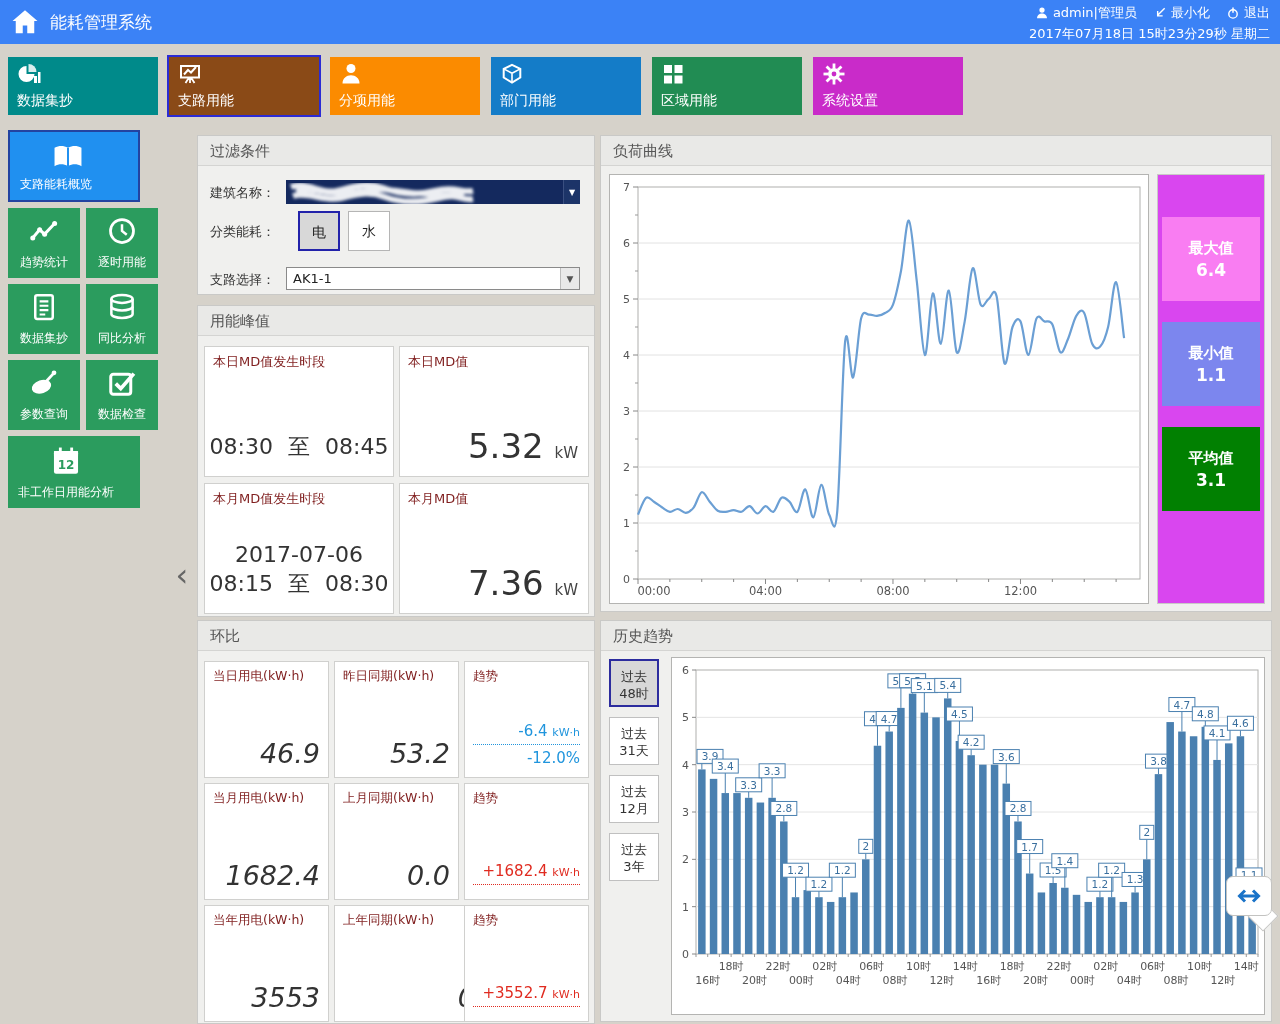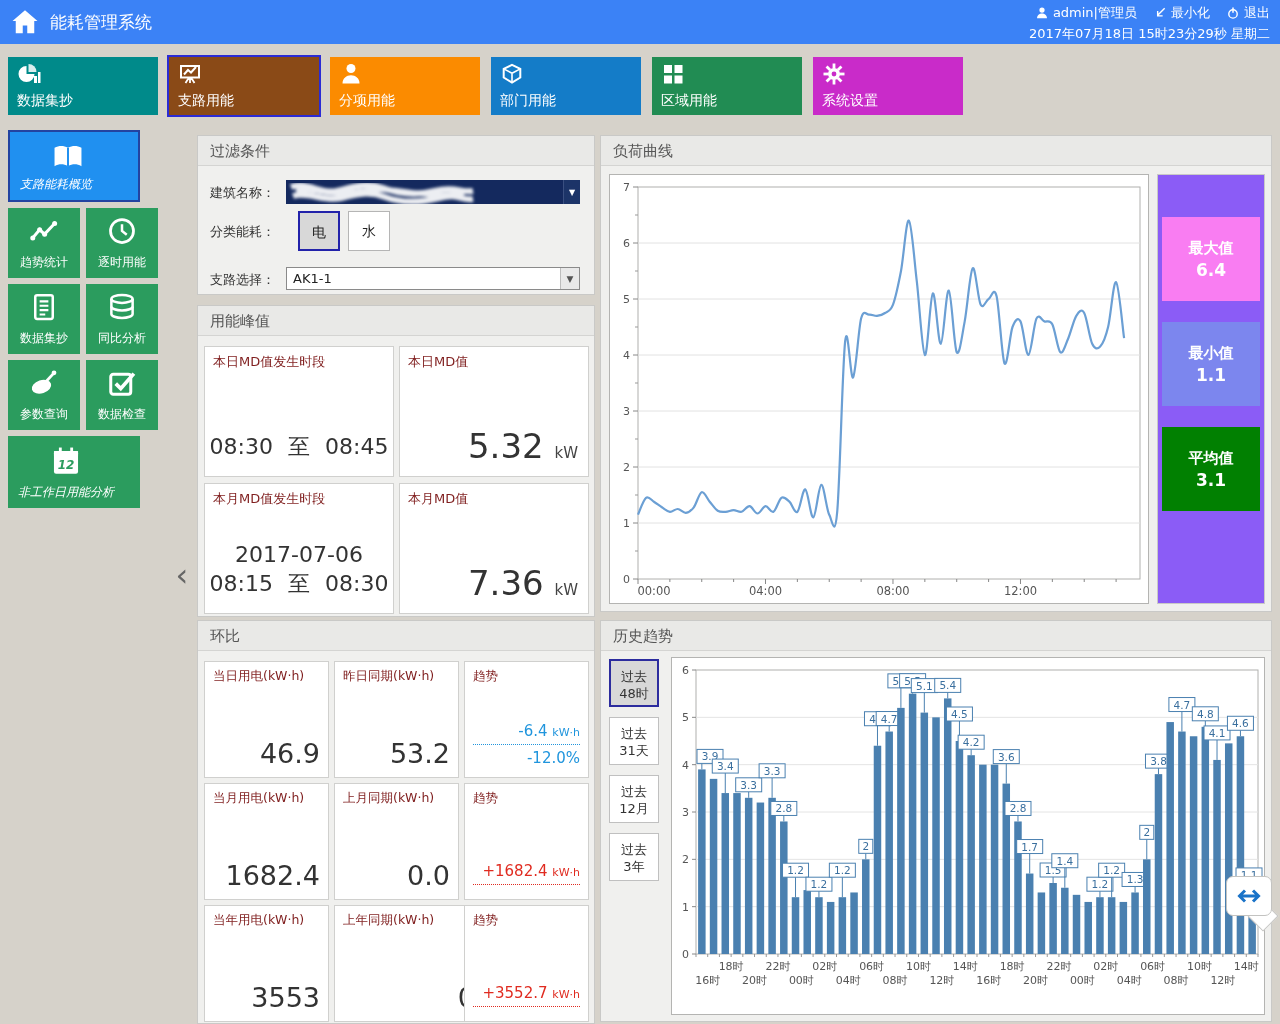--- a/index.html
+++ b/index.html
@@ -20,21 +20,21 @@
   #navrow { position:absolute; left:8px; top:57px; display:flex; gap:11px; }
   .nav-tile { position:relative; width:150px; height:58px; cursor:pointer; }
   .nav-tile.selected { box-shadow:0 0 0 2px #2b2bd5; }
   .nav-tile .tile-icon { position:absolute; left:9px; top:5px; width:24px; height:24px; }
   .nav-tile .tile-icon svg { width:24px; height:24px; }
   .nav-tile .tile-label { position:absolute; left:9px; bottom:5px; color:#fff; font-size:14px; }
 
   
   #sidebar { position:absolute; left:8px; top:130px; width:150px; display:flex; flex-wrap:wrap; gap:6px; }
   .side-tile { position:relative; width:72px; height:70px; background:#2b9c5e; cursor:pointer; }
-  .side-tile.wide { width:132px; height:72px;font-style:italic; }
+  .side-tile.wide { width:132px; height:72px; }
   .side-tile.selected { background:#2090f0; border:2px solid #2343a0; }
   .side-tile .s-icon { position:absolute; left:50%; top:8px; transform:translateX(-50%); width:30px; height:30px; }
   .side-tile .s-icon svg { width:30px; height:30px; }
   .side-tile.wide .s-icon { left:40px; transform:none; width:36px; height:34px; }
   .side-tile.wide .s-icon svg { width:36px; height:34px; }
   .side-tile .s-label { position:absolute; left:0; right:0; bottom:7px; text-align:center; color:#fff; font-size:12px; }
   .side-tile.wide .s-label { text-align:left; left:10px; }
   #collapse { position:absolute; left:172px; top:556px; font-size:32px; color:#666; cursor:pointer; width:20px; text-align:center; }
 
   
@@ -62,30 +62,30 @@
   #branch-sel .arr { width:19px; background:#e9e9e9; border-left:1px solid #bdbdbd; color:#555; font-size:9px;
                      display:flex; align-items:center; justify-content:center; }
 
   
   .card { position:absolute; background:#fff; border:1px solid #d0d0ce; }
   .card .c-label { position:absolute; left:8px; top:6px; font-size:13px; color:#7f1d1d; }
   .c-time { position:absolute; left:0; right:0; bottom:14px; text-align:center; font-size:22px; color:#333; word-spacing:8px; }
   .c-time2 { position:absolute; left:0; right:0; bottom:46px; text-align:center; font-size:22px; color:#333; }
   .c-big { position:absolute; right:10px; bottom:10px; font-size:34px; color:#333; }
   .c-big .unit { font-size:15px; color:#444; }
-  .c-val { position:absolute; right:8px; bottom:8px; font-size:27px; color:#333; }
+  .c-val { position:absolute; right:8px; bottom:8px; font-size:27px; color:#333;font-style:italic; }
   .c-trend { position:absolute; left:8px; right:8px; bottom:10px; text-align:right; }
   .c-trend .d1 { font-size:15px; }
   .c-trend .d1 .unit { font-size:11px; }
   .c-trend .dots { border-top:1px dotted; margin:4px 0; height:0; }
   .c-trend .d2 { font-size:15px; }
 
   
   #curve-box { position:absolute; left:8px; top:38px; width:540px; height:430px; background:#fff; border:1px solid #b4b4b2; }
-  #stats-box { position:absolute; left:556px; top:38px; width:108px; height:430px; background:#8b5cf6; border:1px solid #c9c9c7; }
+  #stats-box { position:absolute; left:556px; top:38px; width:108px; height:430px; background:#d946ef; border:1px solid #c9c9c7; }
   .stat { position:absolute; left:4px; width:98px; height:84px; color:#fff; display:flex; flex-direction:column;
           align-items:center; justify-content:center; gap:2px; }
   .stat .sl { font-size:15px; font-weight:bold; }
   .stat .sv { font-size:17px; font-weight:bold; }
 
   
   .hist-btn { position:absolute; left:8px; width:50px; height:48px; background:#fff; border:1px solid #c0c0c0;
               font-size:13px; color:#333; text-align:center; padding-top:7px; line-height:17px; cursor:pointer; }
   .hist-btn.selected { background:#d8d8d8; border:2px solid #2c2c9e; }
   #hist-box { position:absolute; left:70px; top:36px; width:594px; height:358px; background:#fff; border:1px solid #b4b4b2; overflow:hidden; }

